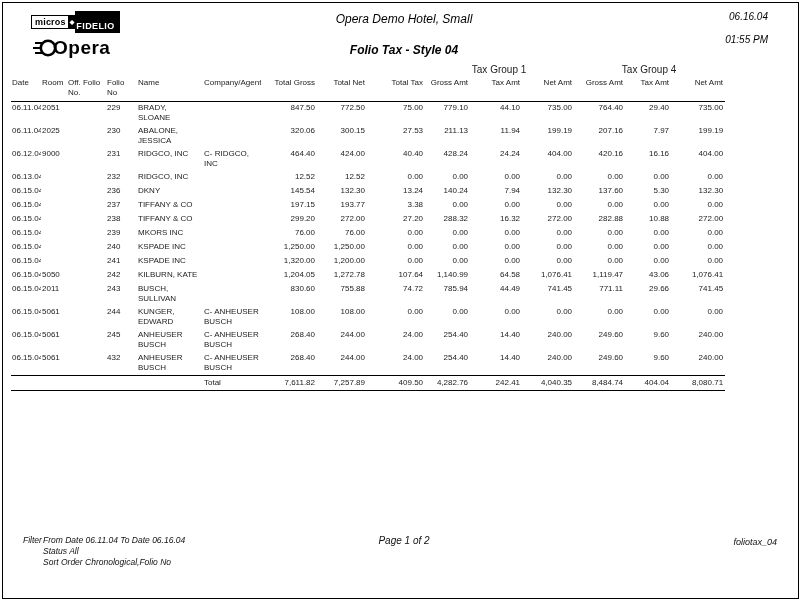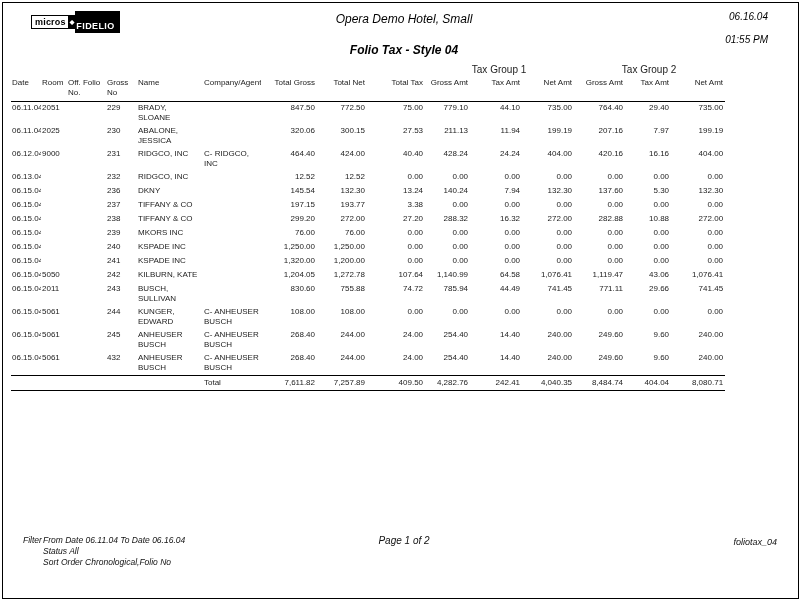--- a/index.html
+++ b/index.html
@@ -49,20 +49,27 @@
 </head>
 <body>
 
 <div class="sheet">
 
   <div class="logo-block">
     <div class="mf-badge">
       <span class="mf-micros">micros</span>
       <span class="mf-diamond">◆</span>
       <span class="mf-fidelio">FIDELIO</span>
+    </div>
+    <div class="opera-row">
+      <svg width="26" height="24" viewBox="0 0 26 24">
+        <path d="M2 7 H11 M0 12 H9 M2 17 H11" stroke="#000" stroke-width="2.2" fill="none"></path>
+        <circle cx="15" cy="12" r="7.2" stroke="#000" stroke-width="2.6" fill="#fff"></circle>
+      </svg>
+      <span class="opera-text">Opera</span>
     </div>
   </div>
 
   <div class="hdr-center hotel-name">Opera Demo Hotel, Small</div>
   <div class="hdr-center report-title">Folio Tax - Style 04</div>
   <div class="hdr-right run-date">06.16.04</div>
   <div class="hdr-right run-time">01:55 PM</div>
 
   <table class="report">
     <colgroup>
@@ -79,27 +86,27 @@
         <col style="width:52px">
         <col style="width:52px">
       <col style="width:51px">
         <col style="width:46px">
         <col style="width:54px">
     </colgroup>
     <thead>
       <tr class="group-row">
         <th colspan="9"></th>
         <th colspan="3">Tax Group 1</th>
-        <th colspan="3">Tax Group 2</th>
+        <th colspan="3">Tax Group 4</th>
       </tr>
       <tr class="labels">
           <th class="txt">Date</th>
           <th class="txt">Room</th>
           <th class="txt">Off. Folio No.</th>
-          <th class="txt">Gross No</th>
+          <th class="txt">Folio No</th>
           <th class="txt">Name</th>
           <th class="txt">Company/Agent</th>
           <th class="num">Total Gross</th>
           <th class="num">Total Net</th>
           <th class="num">Total Tax</th>
           <th class="num">Gross Amt</th>
           <th class="num">Tax Amt</th>
           <th class="num">Net Amt</th>
           <th class="num">Gross Amt</th>
           <th class="num">Tax Amt</th>

